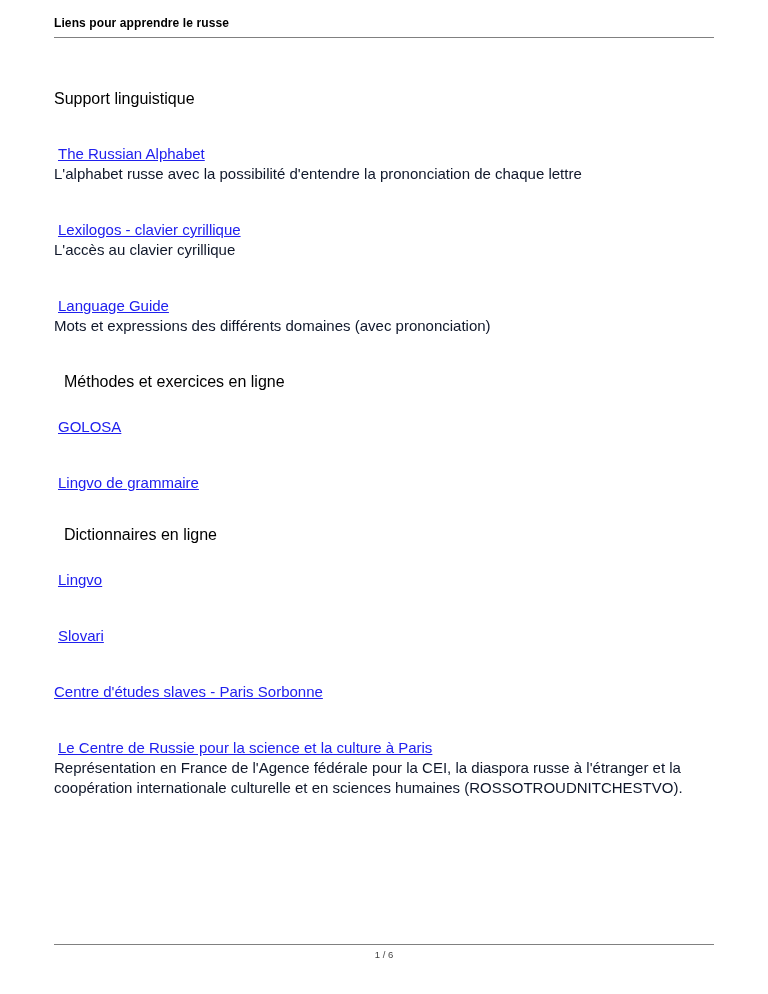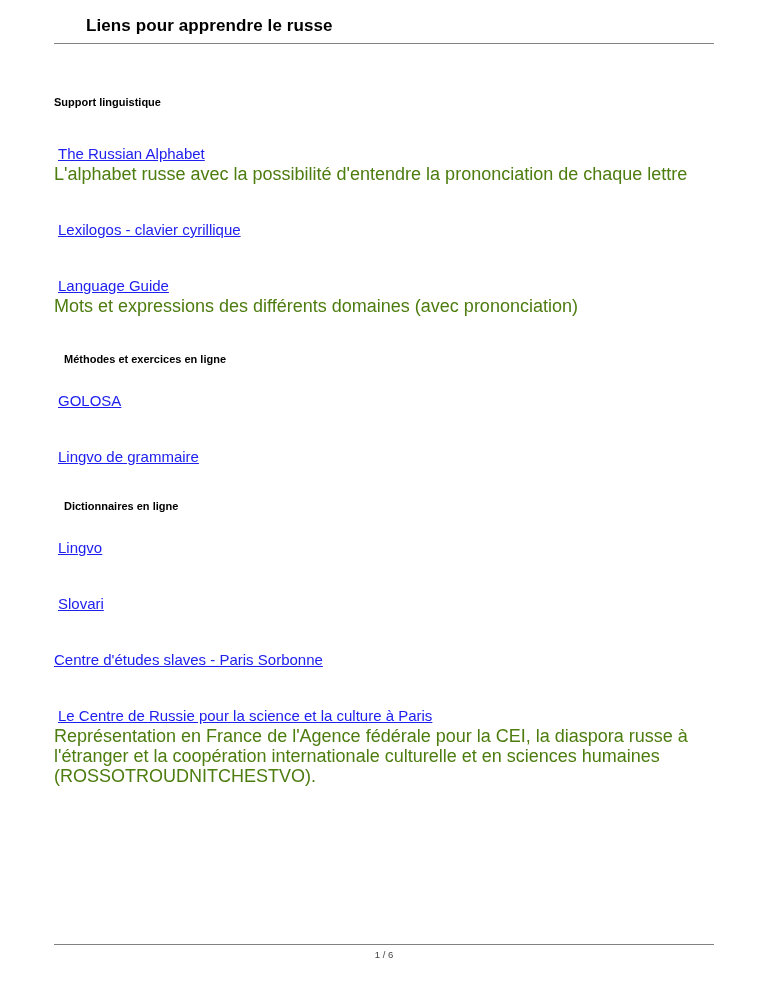--- a/index.html
+++ b/index.html
@@ -19,58 +19,57 @@
     position: relative;
     width: 768px;
     height: 994px;
     box-sizing: border-box;
     padding: 0 54px;
   }
   .doc-header {
     padding-top: 16px;
   }
   .doc-header-title {
-    font-size: 17px;
+    font-size: 12px;
     font-weight: bold;
     letter-spacing: 0.1px;
     color: #000;
     padding-bottom: 7px;
-    margin-left: 32px;
   }
   .header-rule {
     border-bottom: 1px solid #808080;
     width: 660px;
   }
   .content {
     padding-top: 52px;
   }
   .section-heading {
-    font-size: 11px;
-    font-weight: bold;
+    font-size: 16px;
+    font-weight: normal;
     color: #000;
     margin: 0 0 0 0;
   }
   .section-heading.indented {
     padding-left: 10px;
     margin-top: 23px;
   }
   .entry {
     margin: 0;
   }
   .entry-link {
     display: inline-block;
     font-size: 15px;
     color: #2020ee;
     text-decoration: underline;
     cursor: pointer;
     line-height: 20px;
   }
   .entry-desc {
-    font-size: 18px;
-    color: #4d7c0f;
+    font-size: 15px;
+    color: #0f172a;
     line-height: 20px;
     max-width: 668px;
   }
   .sp-36 { height: 36px; }
   .sp-26 { height: 26px; }
   .sp-14 { height: 14px; }
   .sp-10 { height: 10px; }
   .link-indent-1 { padding-left: 4px; }
   .link-indent-0 { padding-left: 0px; }
 
@@ -110,20 +109,21 @@
 
     <div class="entry">
       <div class="link-indent-1"><a class="entry-link">The Russian Alphabet</a></div>
       <div class="entry-desc">L'alphabet russe avec la possibilité d'entendre la prononciation de chaque lettre</div>
     </div>
 
     <div class="sp-36"></div>
 
     <div class="entry">
       <div class="link-indent-1"><a class="entry-link">Lexilogos - clavier cyrillique</a></div>
+      <div class="entry-desc">L'accès au clavier cyrillique</div>
     </div>
 
     <div class="sp-36"></div>
 
     <div class="entry">
       <div class="link-indent-1"><a class="entry-link">Language Guide</a></div>
       <div class="entry-desc">Mots et expressions des différents domaines (avec  prononciation)</div>
     </div>
 
     <div class="sp-14"></div>

